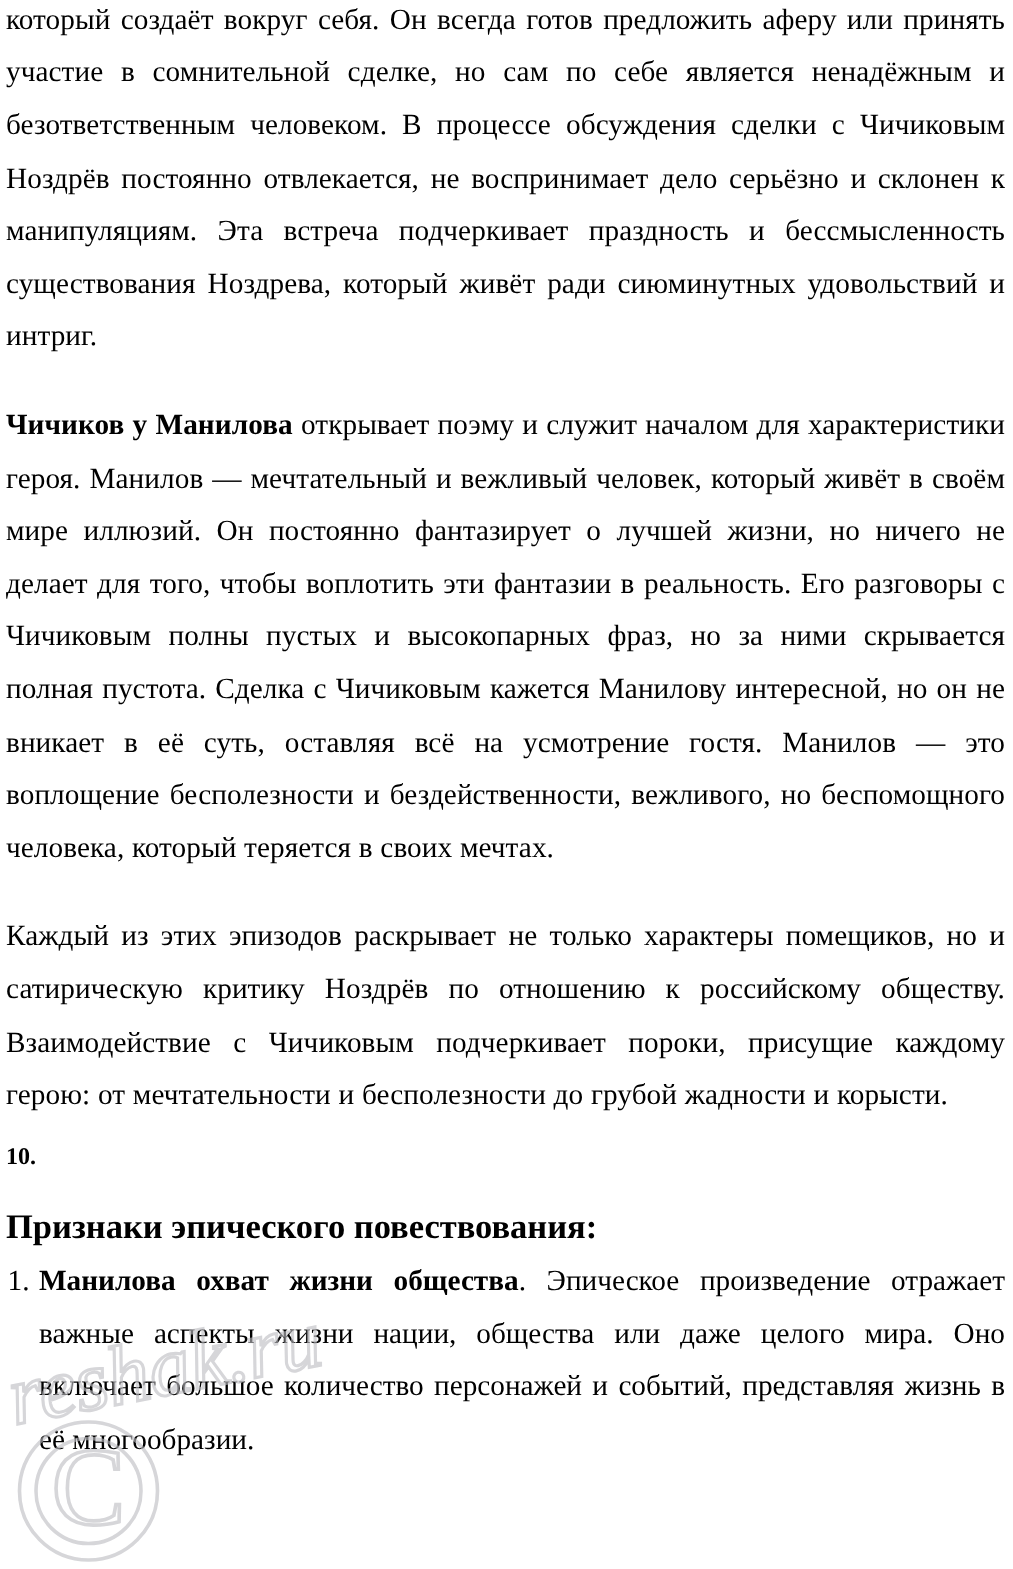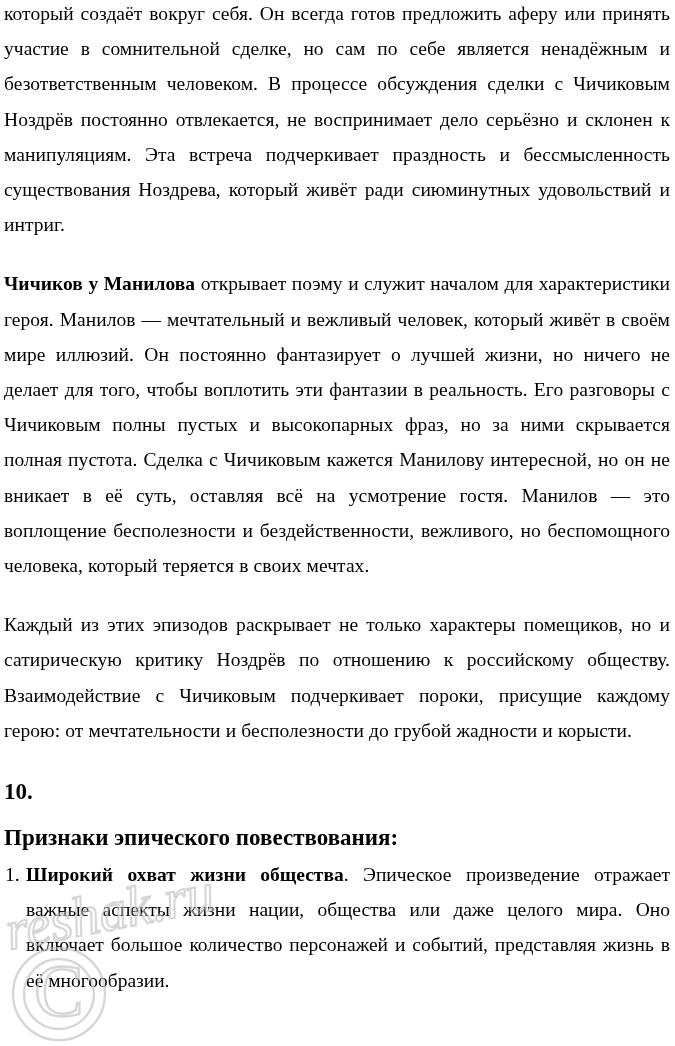--- a/index.html
+++ b/index.html
@@ -38,24 +38,24 @@
     word-spacing: 0.2px;
     hyphens: none;
   }
   .para.first {
     
     margin-top: -4px;
   }
   .gap-para { margin-top: 24px; }
 
   .num-head {
-    font-size: 23px;
+    font-size: 16px;
     line-height: 35.2px;
     font-weight: bold;
-    margin: 26px 0 0 0;
+    margin: 6px 0 0 0;
     text-align: left;
   }
 
   .sub-head {
     font-size: 23px;
     line-height: 35.2px;
     font-weight: bold;
     margin: 10.5px 0 0 0;
     text-align: left;
   }
@@ -108,21 +108,21 @@
   <p class="para gap-para"><b>Чичиков у Манилова</b><span> открывает поэму и служит началом для характеристики героя. Манилов — мечтательный и вежливый человек, который живёт в своём мире иллюзий. Он постоянно фантазирует о лучшей жизни, но ничего не делает для того, чтобы воплотить эти фантазии в реальность. Его разговоры с Чичиковым полны пустых и высокопарных фраз, но за ними скрывается полная пустота. Сделка с Чичиковым кажется Манилову интересной, но он не вникает в её суть, оставляя всё на усмотрение гостя. Манилов — это воплощение бесполезности и бездейственности, вежливого, но беспомощного человека, который теряется в своих мечтах.</span></p>
 
   <p class="para gap-para">Каждый из этих эпизодов раскрывает не только характеры помещиков, но и сатирическую критику Ноздрёв по отношению к российскому обществу. Взаимодействие с Чичиковым подчеркивает пороки, присущие каждому герою: от мечтательности и бесполезности до грубой жадности и корысти.</p>
 
   <p class="num-head">10.</p>
 
 
   <p class="sub-head">Признаки эпического повествования:</p>
 
   <ol class="olist">
-    <li><span class="marker">1.</span><b>Широкий охват жизни общества</b><span>. Эпическое произведение отражает важные аспекты жизни нации, общества или даже целого мира. Оно включает большое количество персонажей и событий, представляя жизнь в её многообразии.</span></li>
+    <li><span class="marker">1.</span><b>Манилова охват жизни общества</b><span>. Эпическое произведение отражает важные аспекты жизни нации, общества или даже целого мира. Оно включает большое количество персонажей и событий, представляя жизнь в её многообразии.</span></li>
   </ol>
 
   <div class="watermark">
     <svg width="270" height="170" viewBox="0 0 270 170" aria-hidden="true">
       <g fill="none" stroke="#bdbdc2" stroke-width="2.4">
         <circle cx="59" cy="114" r="46"></circle>
         <circle cx="59" cy="114" r="35"></circle>
       </g>
       <text x="59" y="136" text-anchor="middle" font-family="'Liberation Serif', serif" font-size="74" fill="none" stroke="#bdbdc2" stroke-width="2.4">C</text>
       <g transform="rotate(-11 100 42)">

